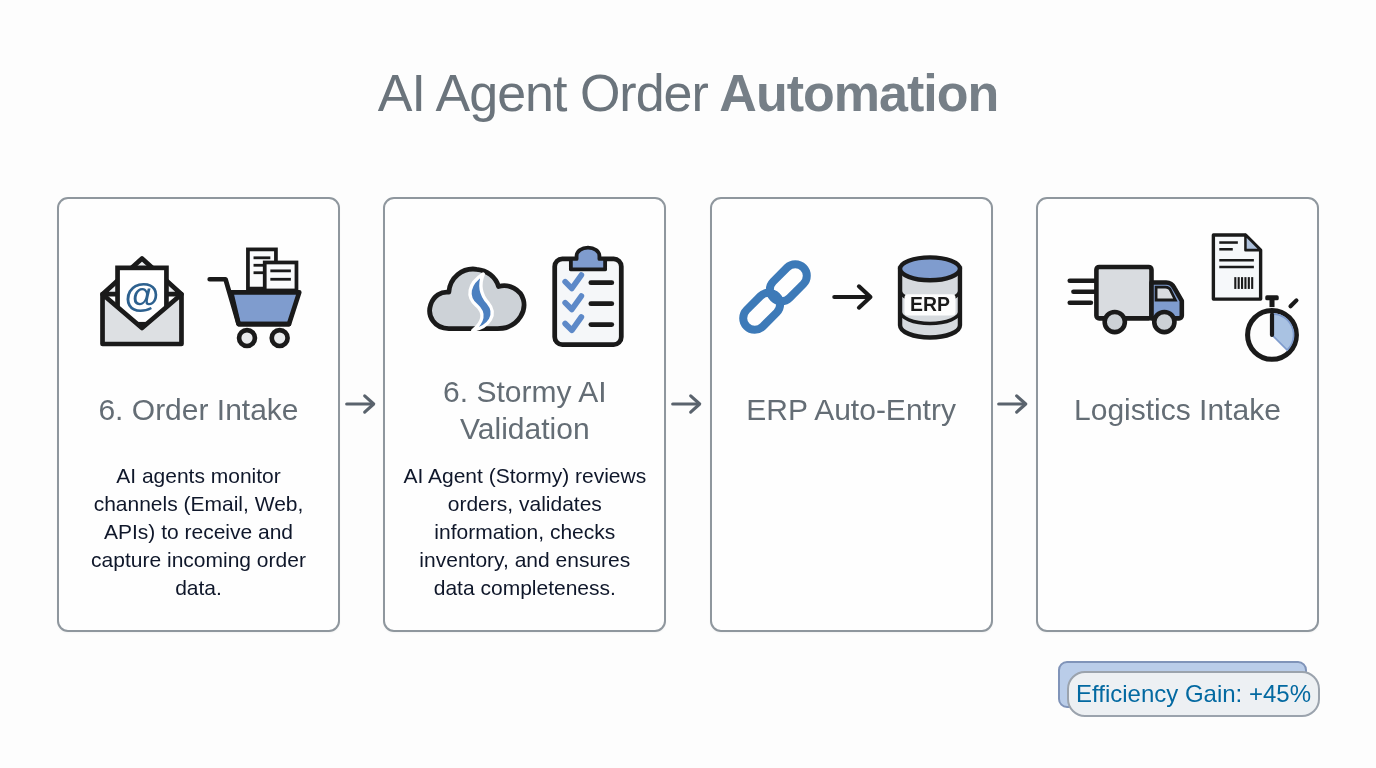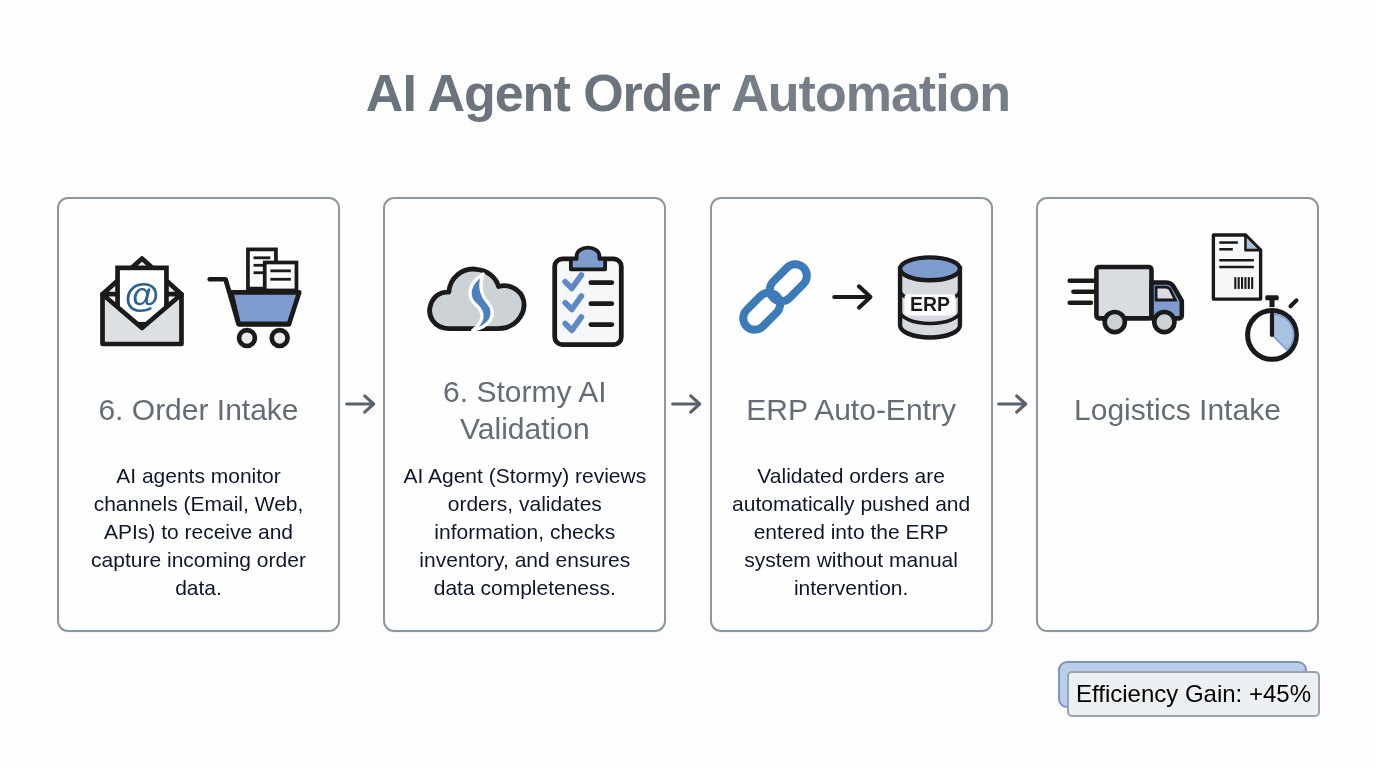--- a/index.html
+++ b/index.html
@@ -11,21 +11,21 @@
     overflow:hidden;
   }
   .title {
     margin-top:64px;
     text-align:center;
     font-size:52px;
     letter-spacing:-1px;
     color:#6b747c;
     line-height:1.15;
   }
-  .title .t-bold  { font-weight:bold; }
+  .title .t-bold  { font-weight:normal; }
   .title .t-light { font-weight:bold; color:#767f87; }
 
   .flow {
     position:absolute;
     left:57px; right:57px; top:197px;
     display:flex;
     justify-content:space-between;
     align-items:flex-start;
   }
   .card {
@@ -89,26 +89,26 @@
     background:#bacde9;
     border:2px solid #8094b9;
     border-radius:9px;
   }
   .badge-front {
     position:absolute;
     left:0; top:0;
     width:253px; height:46px;
     background:#edf0f3;
     border:2px solid #9ba3ad;
-    border-radius:5px;
+    border-radius:18px;
     display:flex;
     align-items:center;
     justify-content:center;
     font-size:24px;
-    color:#000000;
+    color:#0369a1;
   }
   svg { display:block; }
 </style>
 </head>
 <body>
 
 <h1 class="title"><span class="t-bold">AI Agent Order</span><span> </span><span class="t-light">Automation</span></h1>
 
 <div class="flow">
 
@@ -186,21 +186,20 @@
       <svg width="74" height="92" viewBox="0 0 84 100">
         <path d="M8,18 v64 a34,14 0 0 0 68,0 v-64 Z" fill="#d6dade" stroke="#1a1a1a" stroke-width="5"></path>
         <ellipse cx="42" cy="18" rx="34" ry="13" fill="#7f9cce" stroke="#1a1a1a" stroke-width="5"></ellipse>
         <path d="M8,42 a34,14 0 0 0 68,0" fill="none" stroke="#1a1a1a" stroke-width="4"></path>
         <path d="M8,66 a34,14 0 0 0 68,0" fill="none" stroke="#1a1a1a" stroke-width="4"></path>
         <rect x="13" y="47" width="58" height="24" rx="4" fill="#fdfdfd"></rect>
         <text x="42" y="66" text-anchor="middle" font-size="22" font-weight="bold" fill="#1a1a1a" font-family="Liberation Sans, sans-serif">ERP</text>
       </svg>
     </div>
     <div class="card-heading">ERP Auto-Entry</div>
-    <div class="card-body">Validated orders are automatically pushed and entered into the ERP system without manual intervention.</div>
   </div>
 
   <div class="gap-arrow">
     <svg width="36" height="28" viewBox="0 0 40 28">
       <line x1="3" y1="14" x2="31" y2="14" stroke="#5a636d" stroke-width="3.5" stroke-linecap="round"></line>
       <polyline points="23,5 33,14 23,23" fill="none" stroke="#5a636d" stroke-width="3.5" stroke-linecap="round" stroke-linejoin="round"></polyline>
     </svg>
   </div>
 
   <div class="card">

